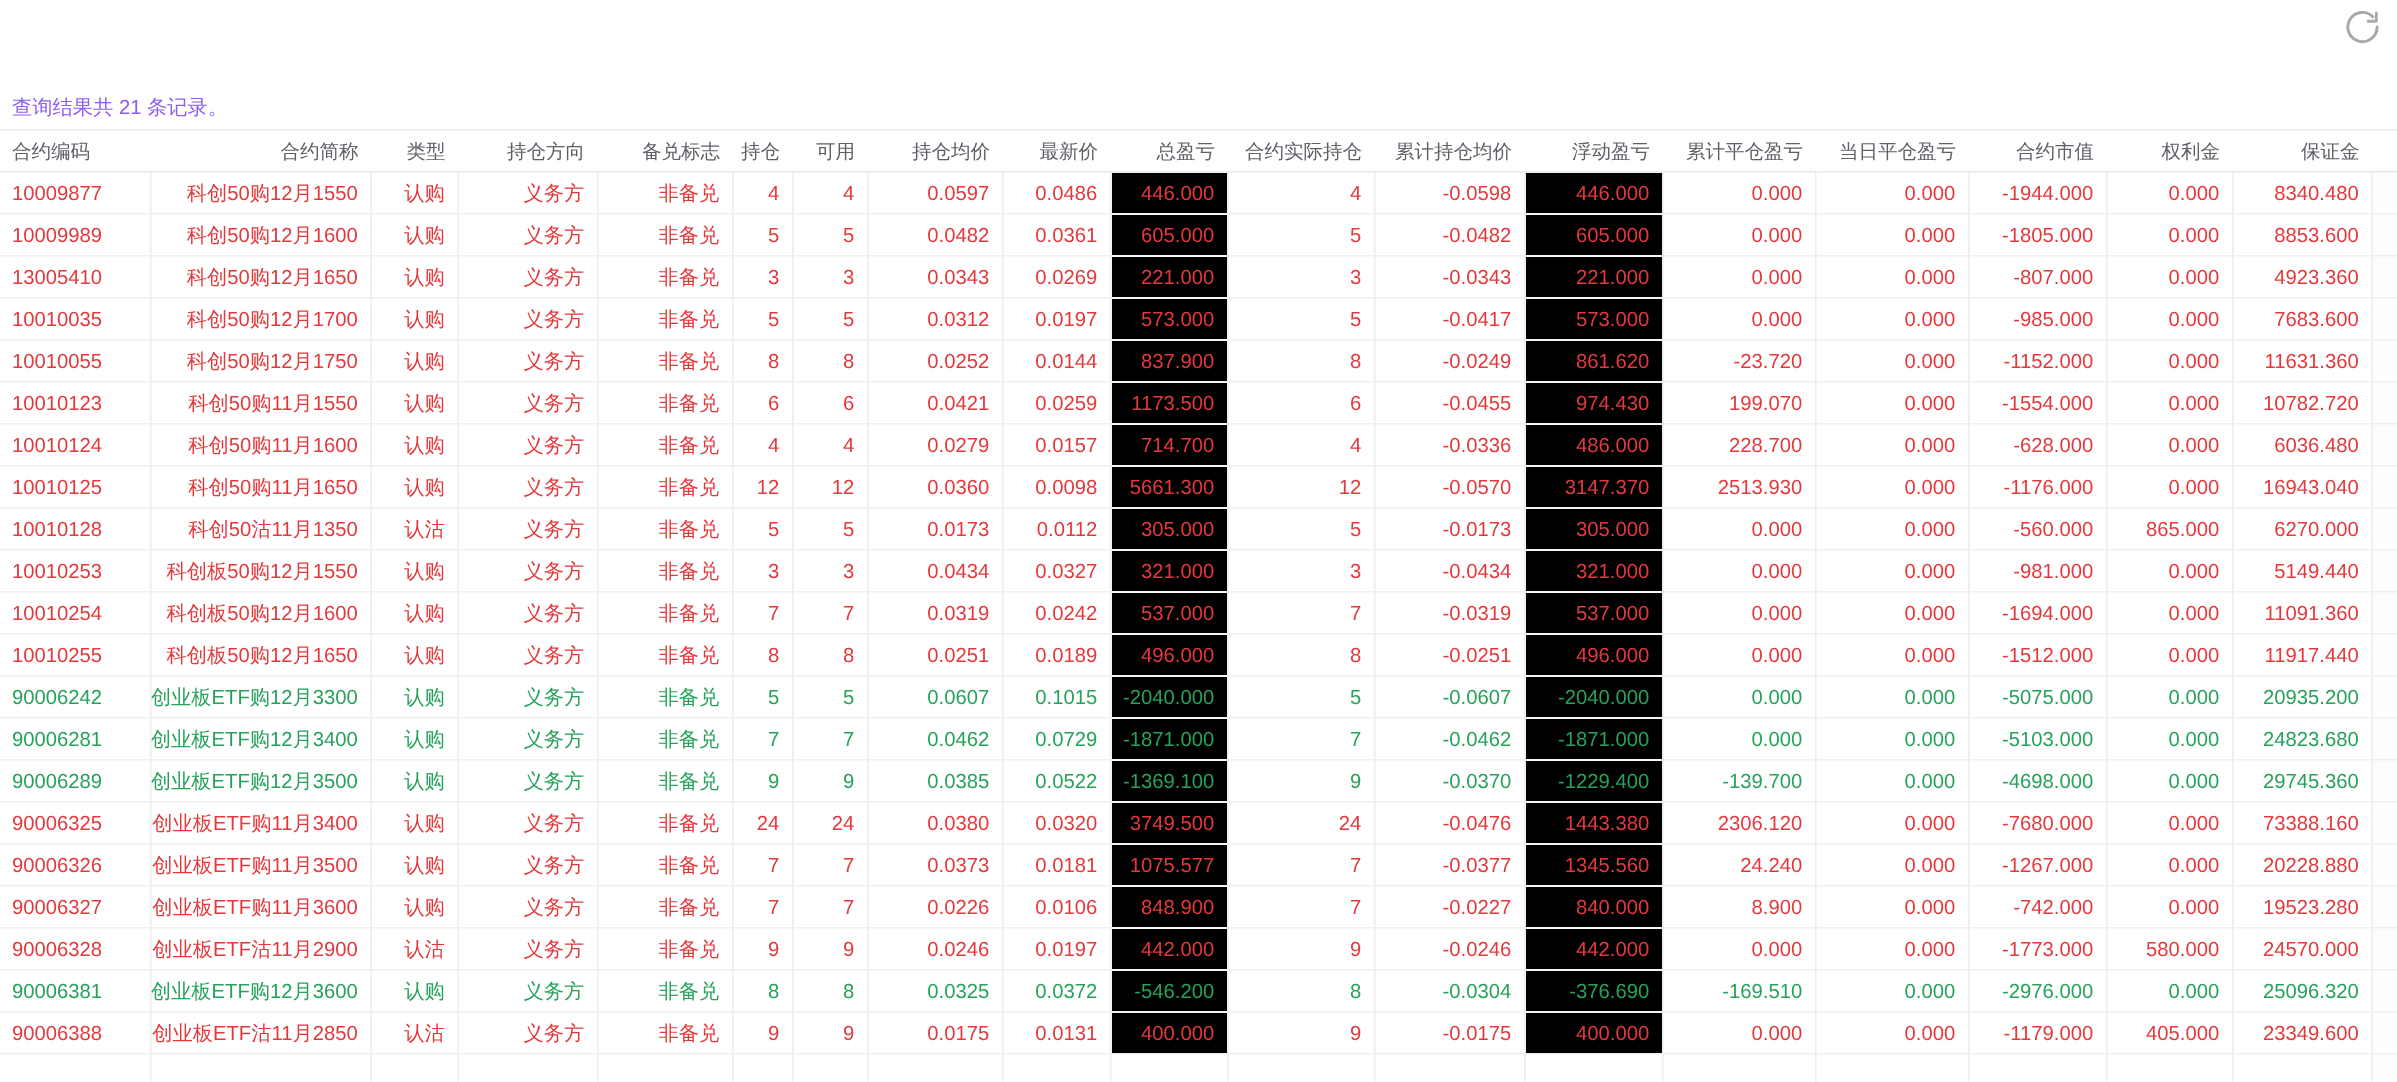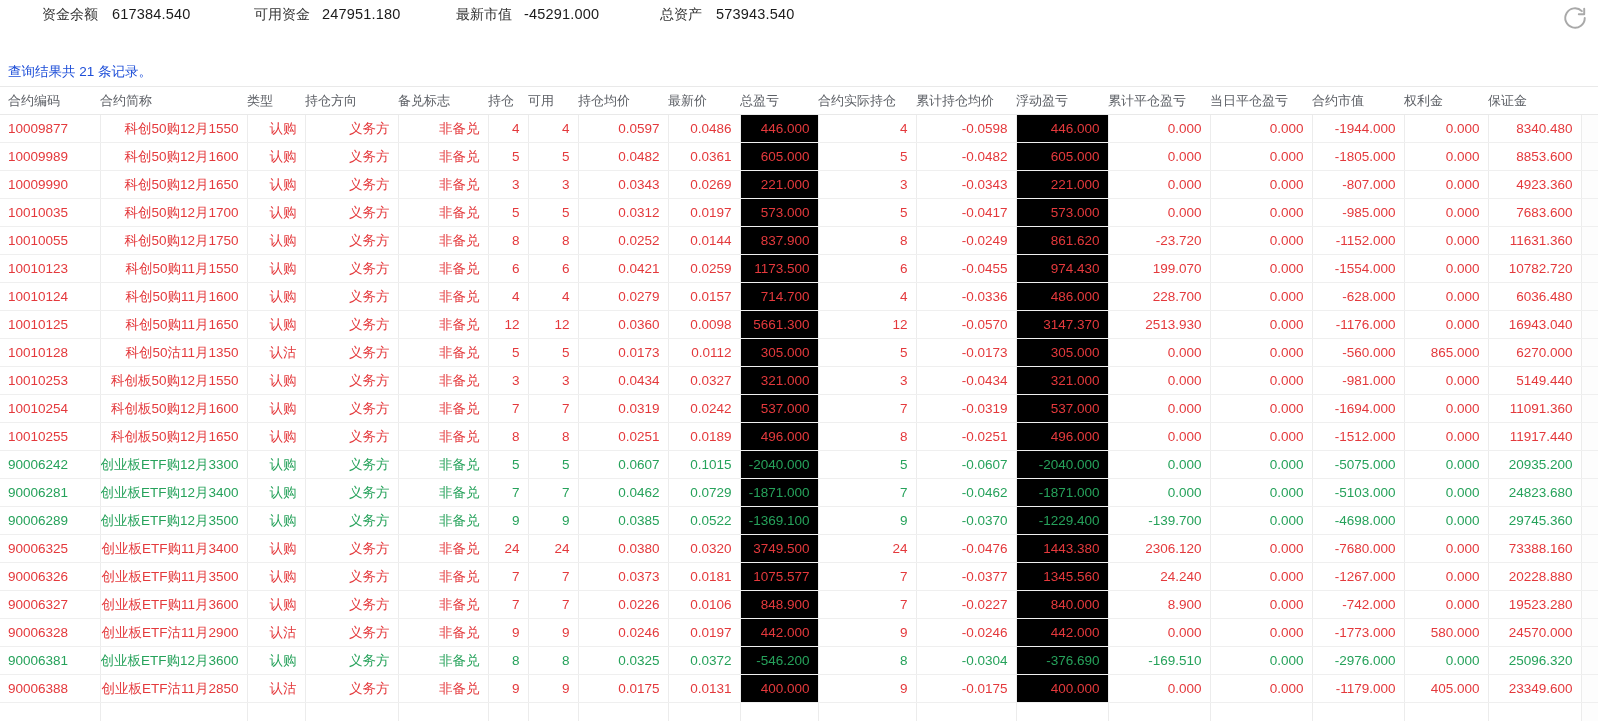--- a/index.html
+++ b/index.html
@@ -11,58 +11,48 @@
   }
   
   .topbar { position:relative; width:1598px; height:86px; background:#fff; }
   .srow { position:relative; height:29px; line-height:29px; font-size:14px; }
   .srow .lbl { position:absolute; text-align:right; color:#333; white-space:nowrap; }
   .srow .val { position:absolute; color:#1b1b1b; font-size:14.5px; white-space:nowrap; letter-spacing:0.2px; }
   .g1l { left:0;   width:98px; }  .g1v { left:112px; }
   .g2l { left:198px; width:112px;} .g2v { left:322px; }
   .g3l { left:400px; width:112px;} .g3v { left:524px; }
   .g4l { left:600px; width:102px;} .g4v { left:716px; }
-  .result-line { position:absolute; left:8px; top:60px; height:24px; line-height:24px; font-size:13.5px; color:#1d4ed8; }
+  .result-line { position:absolute; left:8px; top:60px; height:24px; line-height:24px; font-size:13.5px; color:#8b5cf6; }
   .refresh-btn { position:absolute; left:1560px; top:3px; width:30px; height:30px; cursor:pointer;
                  display:flex; align-items:center; justify-content:center; }
   
   table { border-collapse:collapse; table-layout:fixed; width:1598px; }
   thead th {
     height:28px; font-weight:normal; font-size:13px; color:#5d6066;
-    text-align:left; padding:0 8px 0 0; white-space:nowrap; overflow:hidden;
+    text-align:right; padding:0 8px 0 0; white-space:nowrap; overflow:hidden;
     border-top:1px solid #e9e9e9; border-bottom:1px solid #e9e9e9; background:#fff;
   }
   thead th.first { text-align:left; padding:0 0 0 8px; }
   tbody td {
     height:28px; font-size:13.5px; text-align:right; padding:0 8px 0 0;
     white-space:nowrap; overflow:hidden;
     border-right:1px solid #ececec; border-bottom:1px solid #efefef;
   }
   tbody td.first { text-align:left; padding:0 0 0 8px; }
   tbody td.filler { border-right:none; background:#fdfdfd; }
   thead th.filler { padding:0; }
   tr.up   td { color:#e4393c; }
   tr.down td { color:#26a25b; }
   td.hl { background:#000000; }
   tr.empty td { color:transparent; }
 </style>
 </head>
 <body>
 
 <div class="topbar">
-  <div class="srow">
-    <span class="lbl g1l">资金余额</span>
-    <span class="val g1v">617384.540</span>
-    <span class="lbl g2l">可用资金</span>
-    <span class="val g2v">247951.180</span>
-    <span class="lbl g3l">最新市值</span>
-    <span class="val g3v">-45291.000</span>
-    <span class="lbl g4l">总资产</span>
-    <span class="val g4v">573943.540</span>
-  </div>
   <div class="result-line">查询结果共 21 条记录。</div>
   <div class="refresh-btn" title="">
     <span style="display:flex;">
       <svg width="26" height="26" viewBox="0 0 24 24" fill="none" stroke="#a9a9a9" stroke-width="1.8" stroke-linecap="round" stroke-linejoin="round">
         <path d="M21 12a9 9 0 1 1-2.64-6.36"></path>
         <path d="M20.5 3.5v5h-5"></path>
       </svg>
     </span>
   </div>
 </div>
@@ -149,21 +139,21 @@
         <td>-0.0482</td>
         <td class="hl">605.000</td>
         <td>0.000</td>
         <td>0.000</td>
         <td>-1805.000</td>
         <td>0.000</td>
         <td>8853.600</td>
         <td class="filler"></td>
       </tr>
       <tr class="up">
-        <td class="first">10009990</td>
+        <td class="first">13005410</td>
         <td>科创50购12月1650</td>
         <td>认购</td>
         <td>义务方</td>
         <td>非备兑</td>
         <td>3</td>
         <td>3</td>
         <td>0.0343</td>
         <td>0.0269</td>
         <td class="hl">221.000</td>
         <td>3</td>

